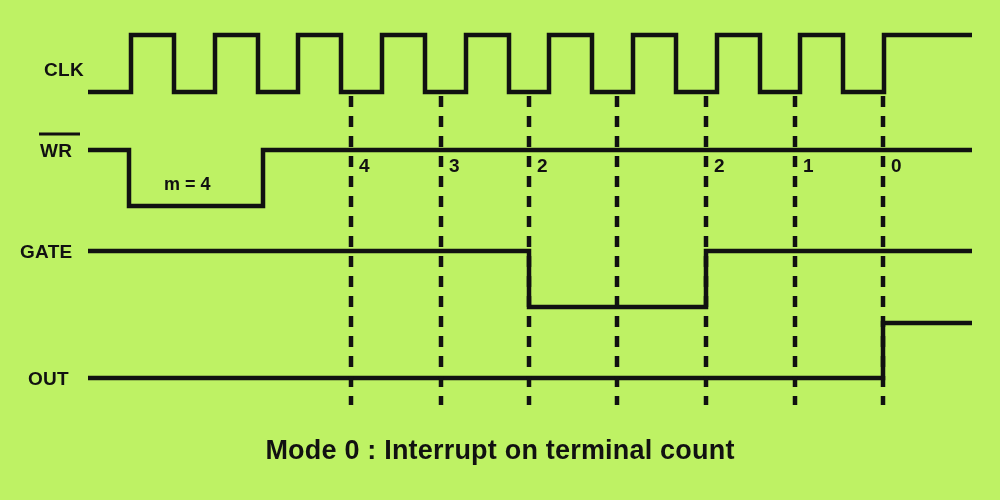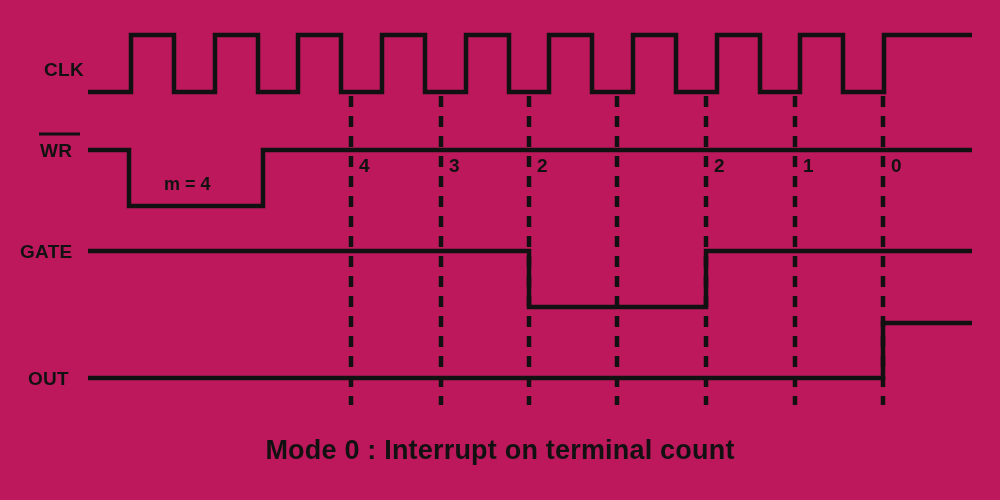--- a/index.html
+++ b/index.html
@@ -10,21 +10,21 @@
   body {
     width: 1000px;
     height: 500px;
     font-family: "Liberation Sans", sans-serif;
     overflow: hidden;
   }
   #stage {
     position: relative;
     width: 1000px;
     height: 500px;
-    background: #be185d;
+    background: #bef264;
   }
   #diagram {
     position: absolute;
     left: 0;
     top: 0;
     width: 1000px;
     height: 500px;
   }
   .sig-label {
     font-weight: bold;

